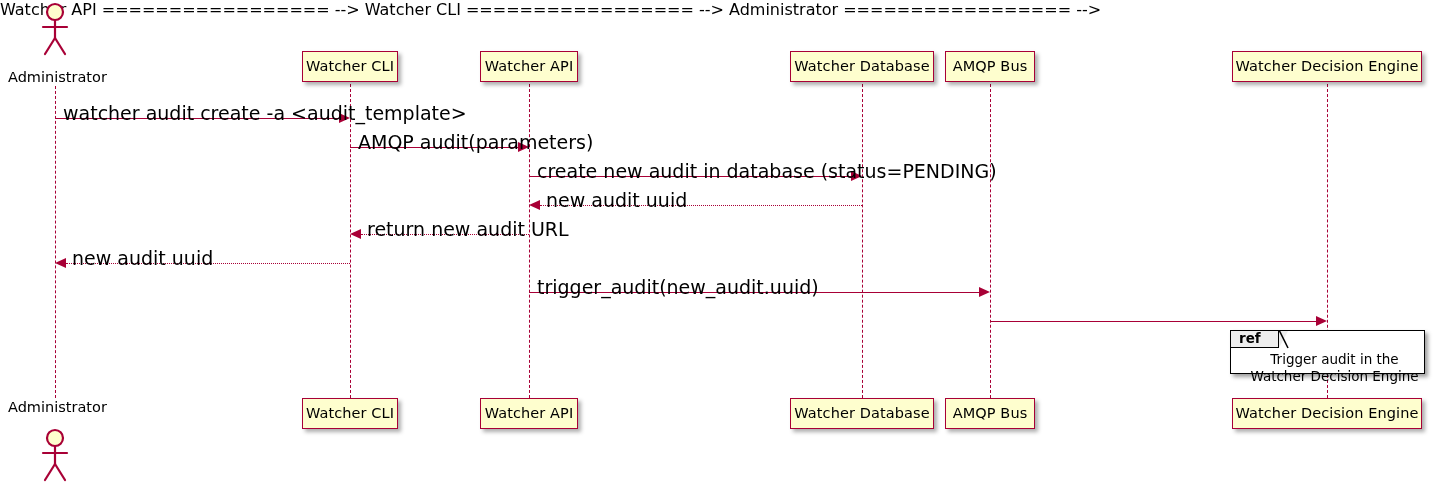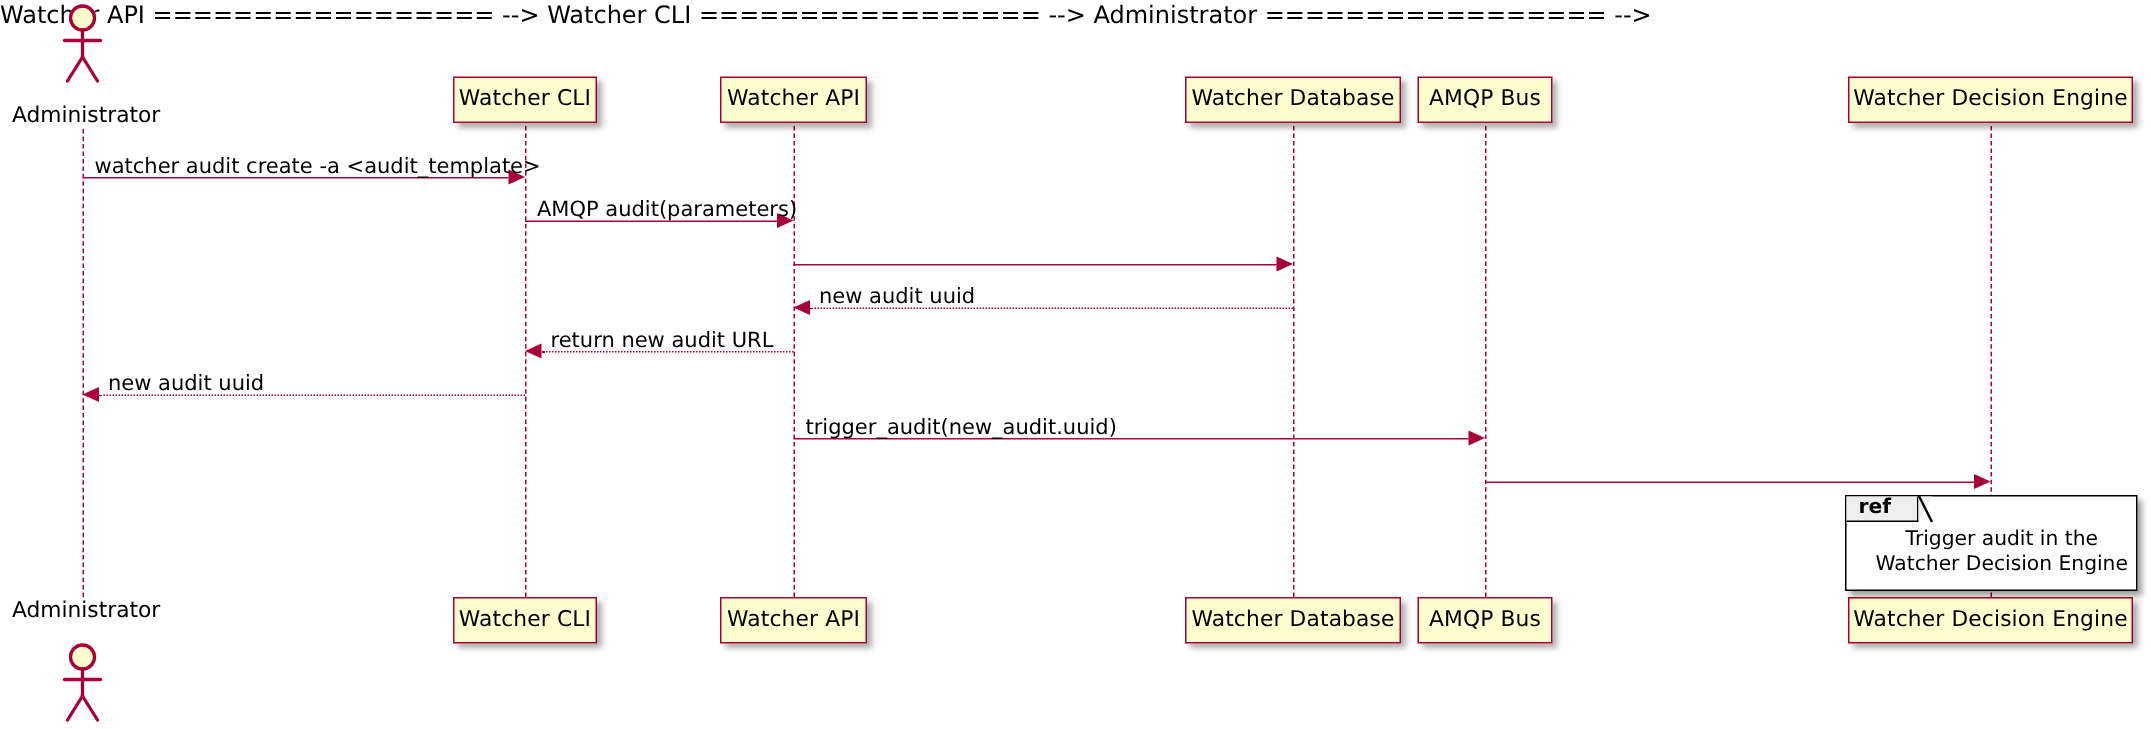--- a/index.html
+++ b/index.html
@@ -57,21 +57,21 @@
   .msg-line {
     position: absolute;
     height: 0;
     border-top: 1.6px solid #A80036;
   }
   .msg-line.dotted {
     border-top: 1.6px dotted #A80036;
   }
   .msg-label {
     position: absolute;
-    font-size: 14px;
+    font-size: 19px;
     color: #000000;
     white-space: nowrap;
     line-height: 1;
   }
   .arrowhead {
     position: absolute;
     width: 0;
     height: 0;
   }
   .arrowhead.right {
@@ -183,20 +183,21 @@
   <div class="msg-label" style="left:63px; top:104px;">watcher audit create -a &lt;audit_template&gt;</div>
 
   
   <div class="msg-line" style="left:350px; top:147px; width:168px;"></div>
   <div class="arrowhead right" style="left:518px; top:142px;"></div>
   <div class="msg-label" style="left:358px; top:133px;">AMQP audit(parameters)</div>
 
   
   <div class="msg-line" style="left:529px; top:176px; width:322px;"></div>
   <div class="arrowhead right" style="left:851px; top:171px;"></div>
+  <div class="msg-label" style="left:537px; top:162px;">create new audit in database (status=PENDING)</div>
 
    Watcher API ================= --&gt;
   <div class="msg-line dotted" style="left:540px; top:205px; width:322px;"></div>
   <div class="arrowhead left" style="left:529px; top:200px;"></div>
   <div class="msg-label" style="left:546px; top:191px;">new audit uuid</div>
 
    Watcher CLI ================= --&gt;
   <div class="msg-line dotted" style="left:361px; top:234px; width:168px;"></div>
   <div class="arrowhead left" style="left:350px; top:229px;"></div>
   <div class="msg-label" style="left:367px; top:220px;">return new audit URL</div>
@@ -209,21 +210,21 @@
   
   <div class="msg-line" style="left:529px; top:292px; width:450px;"></div>
   <div class="arrowhead right" style="left:979px; top:287px;"></div>
   <div class="msg-label" style="left:537px; top:278px;">trigger_audit(new_audit.uuid)</div>
 
   
   <div class="msg-line" style="left:990px; top:321px; width:326px;"></div>
   <div class="arrowhead right" style="left:1316px; top:316px;"></div>
 
   
-  <div class="ref-box" style="left:1230px; top:330px; width:195px; height:64px;">
+  <div class="ref-box" style="left:1230px; top:330px; width:195px; height:44px;">
     <div class="ref-tab" style="width:48px; height:17px;">
       <span>ref</span>
     </div>
     <div class="ref-tab-corner" style="left:48px; top:0; border-top:17px solid #EEEEEE; border-right:9px solid transparent;"></div>
     <svg width="12" height="20" style="position:absolute; left:46px; top:-1px;">
       <line x1="2" y1="0" x2="11" y2="18" stroke="#000000" stroke-width="1.6"></line>
     </svg>
     <div class="ref-text" style="left:6px; top:20px; width:195px;">
       <div>Trigger audit in the</div>
       <div>Watcher Decision Engine</div>

